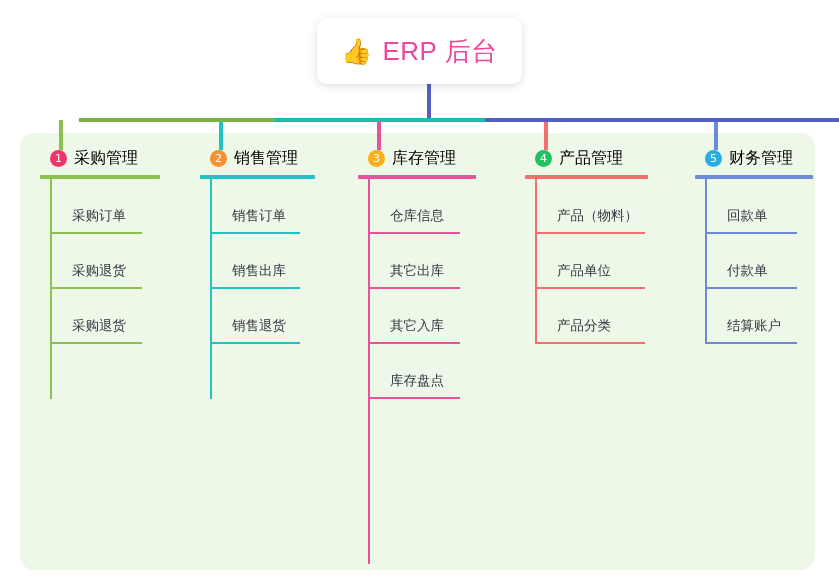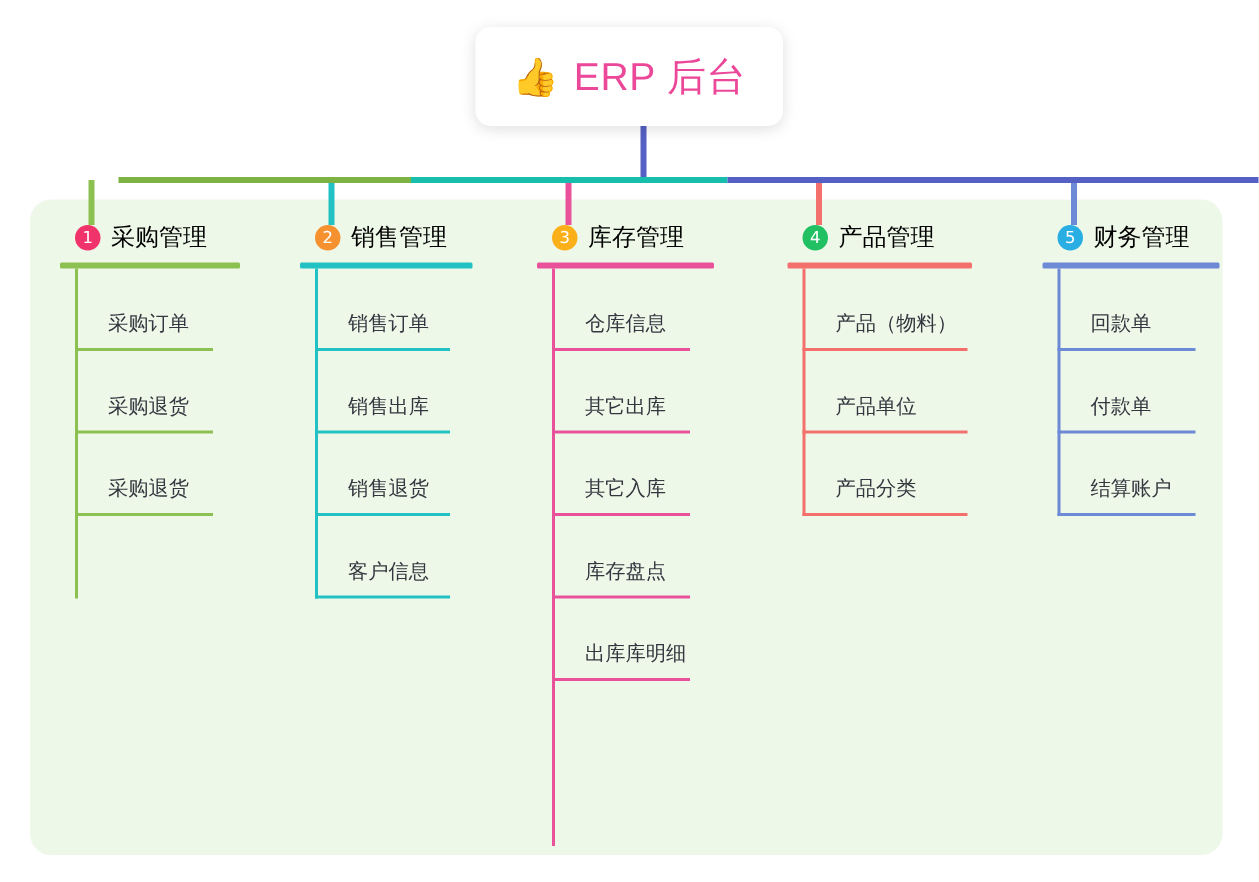--- a/index.html
+++ b/index.html
@@ -114,24 +114,20 @@
             <div class="leaf-rule" style="width: 90px; background: rgb(34, 193, 195);"></div>
           </div>
           <div class="leaf">
             <div class="leaf-text">销售出库</div>
             <div class="leaf-rule" style="width: 90px; background: rgb(34, 193, 195);"></div>
           </div>
           <div class="leaf">
             <div class="leaf-text">销售退货</div>
             <div class="leaf-rule" style="width: 90px; background: rgb(34, 193, 195);"></div>
           </div>
-          <div class="leaf">
-            <div class="leaf-text">客户信息</div>
-            <div class="leaf-rule" style="width: 90px; background: rgb(34, 193, 195);"></div>
-          </div>
         </div>
       </div>
       <div class="col" style="left: 358px;">
         <div class="col-head">
           <span class="badge" style="background: rgb(251, 176, 26);">3</span>
           <span class="col-title">库存管理</span>
         </div>
         <div class="head-rule" style="width: 118px; background: rgb(233, 82, 155);"></div>
         <div class="body">
           <div class="spine" style="height: 385px; background: rgb(233, 82, 155);"></div>
@@ -144,24 +140,20 @@
             <div class="leaf-rule" style="width: 92px; background: rgb(233, 82, 155);"></div>
           </div>
           <div class="leaf">
             <div class="leaf-text">其它入库</div>
             <div class="leaf-rule" style="width: 92px; background: rgb(233, 82, 155);"></div>
           </div>
           <div class="leaf">
             <div class="leaf-text">库存盘点</div>
             <div class="leaf-rule" style="width: 92px; background: rgb(233, 82, 155);"></div>
           </div>
-          <div class="leaf">
-            <div class="leaf-text">出库库明细</div>
-            <div class="leaf-rule" style="width: 92px; background: rgb(233, 82, 155);"></div>
-          </div>
         </div>
       </div>
       <div class="col" style="left: 525px;">
         <div class="col-head">
           <span class="badge" style="background: rgb(33, 192, 99);">4</span>
           <span class="col-title">产品管理</span>
         </div>
         <div class="head-rule" style="width: 123px; background: rgb(244, 112, 109);"></div>
         <div class="body">
           <div class="spine" style="height: 165px; background: rgb(244, 112, 109);"></div>

